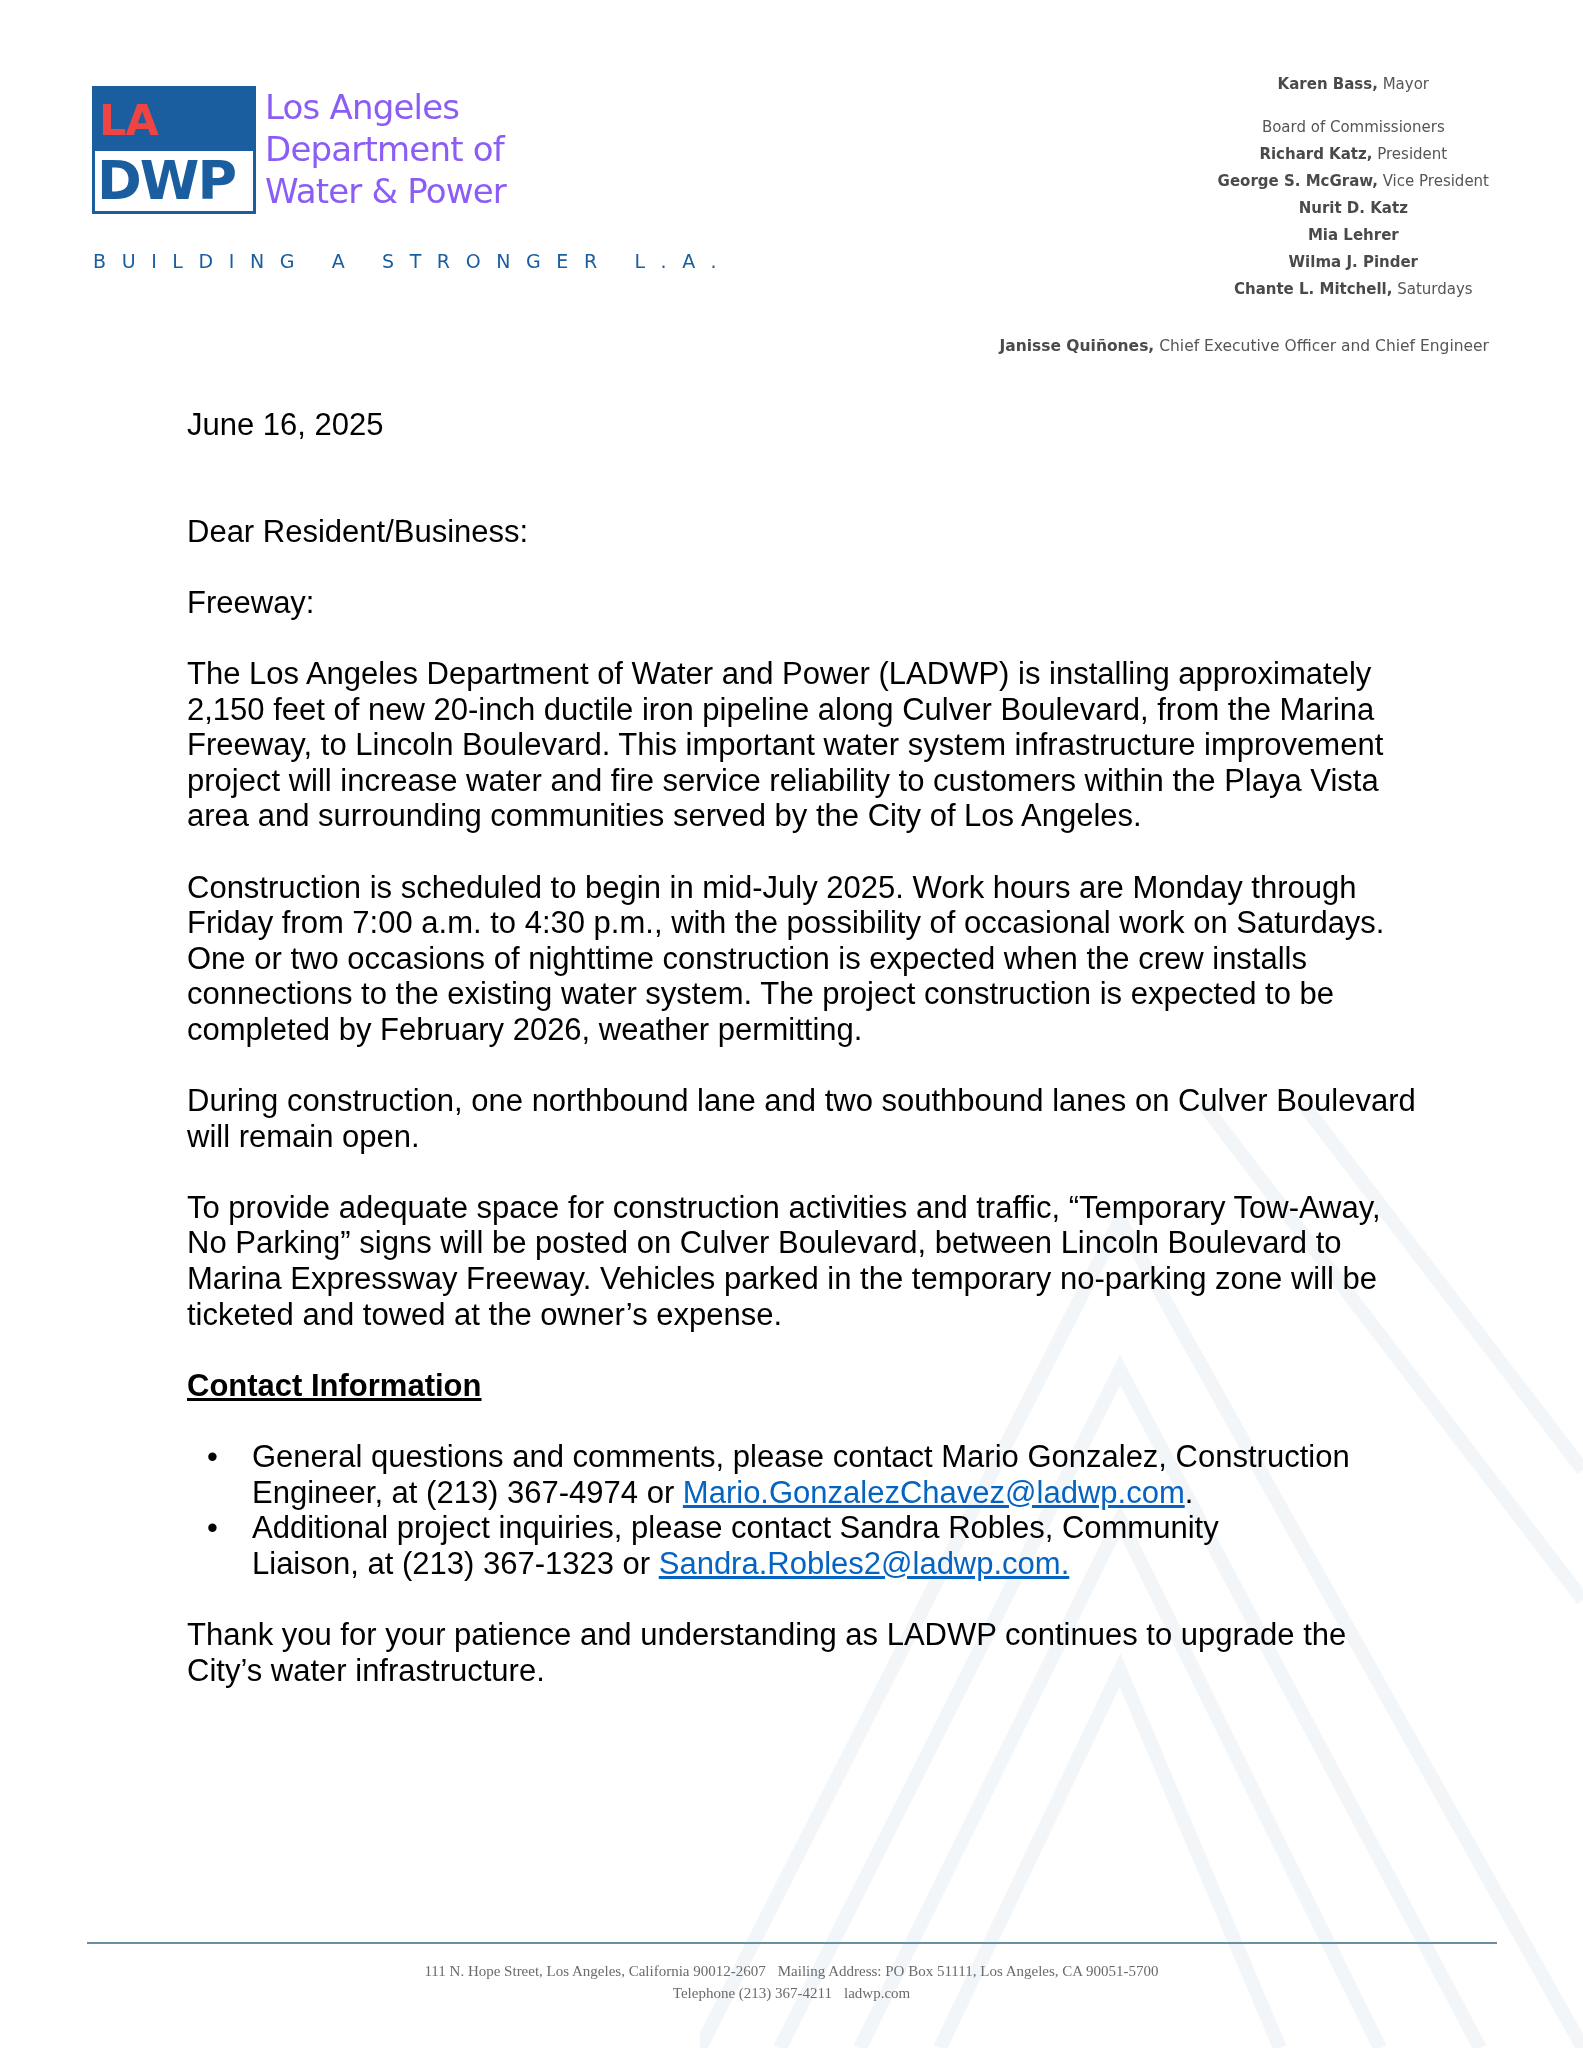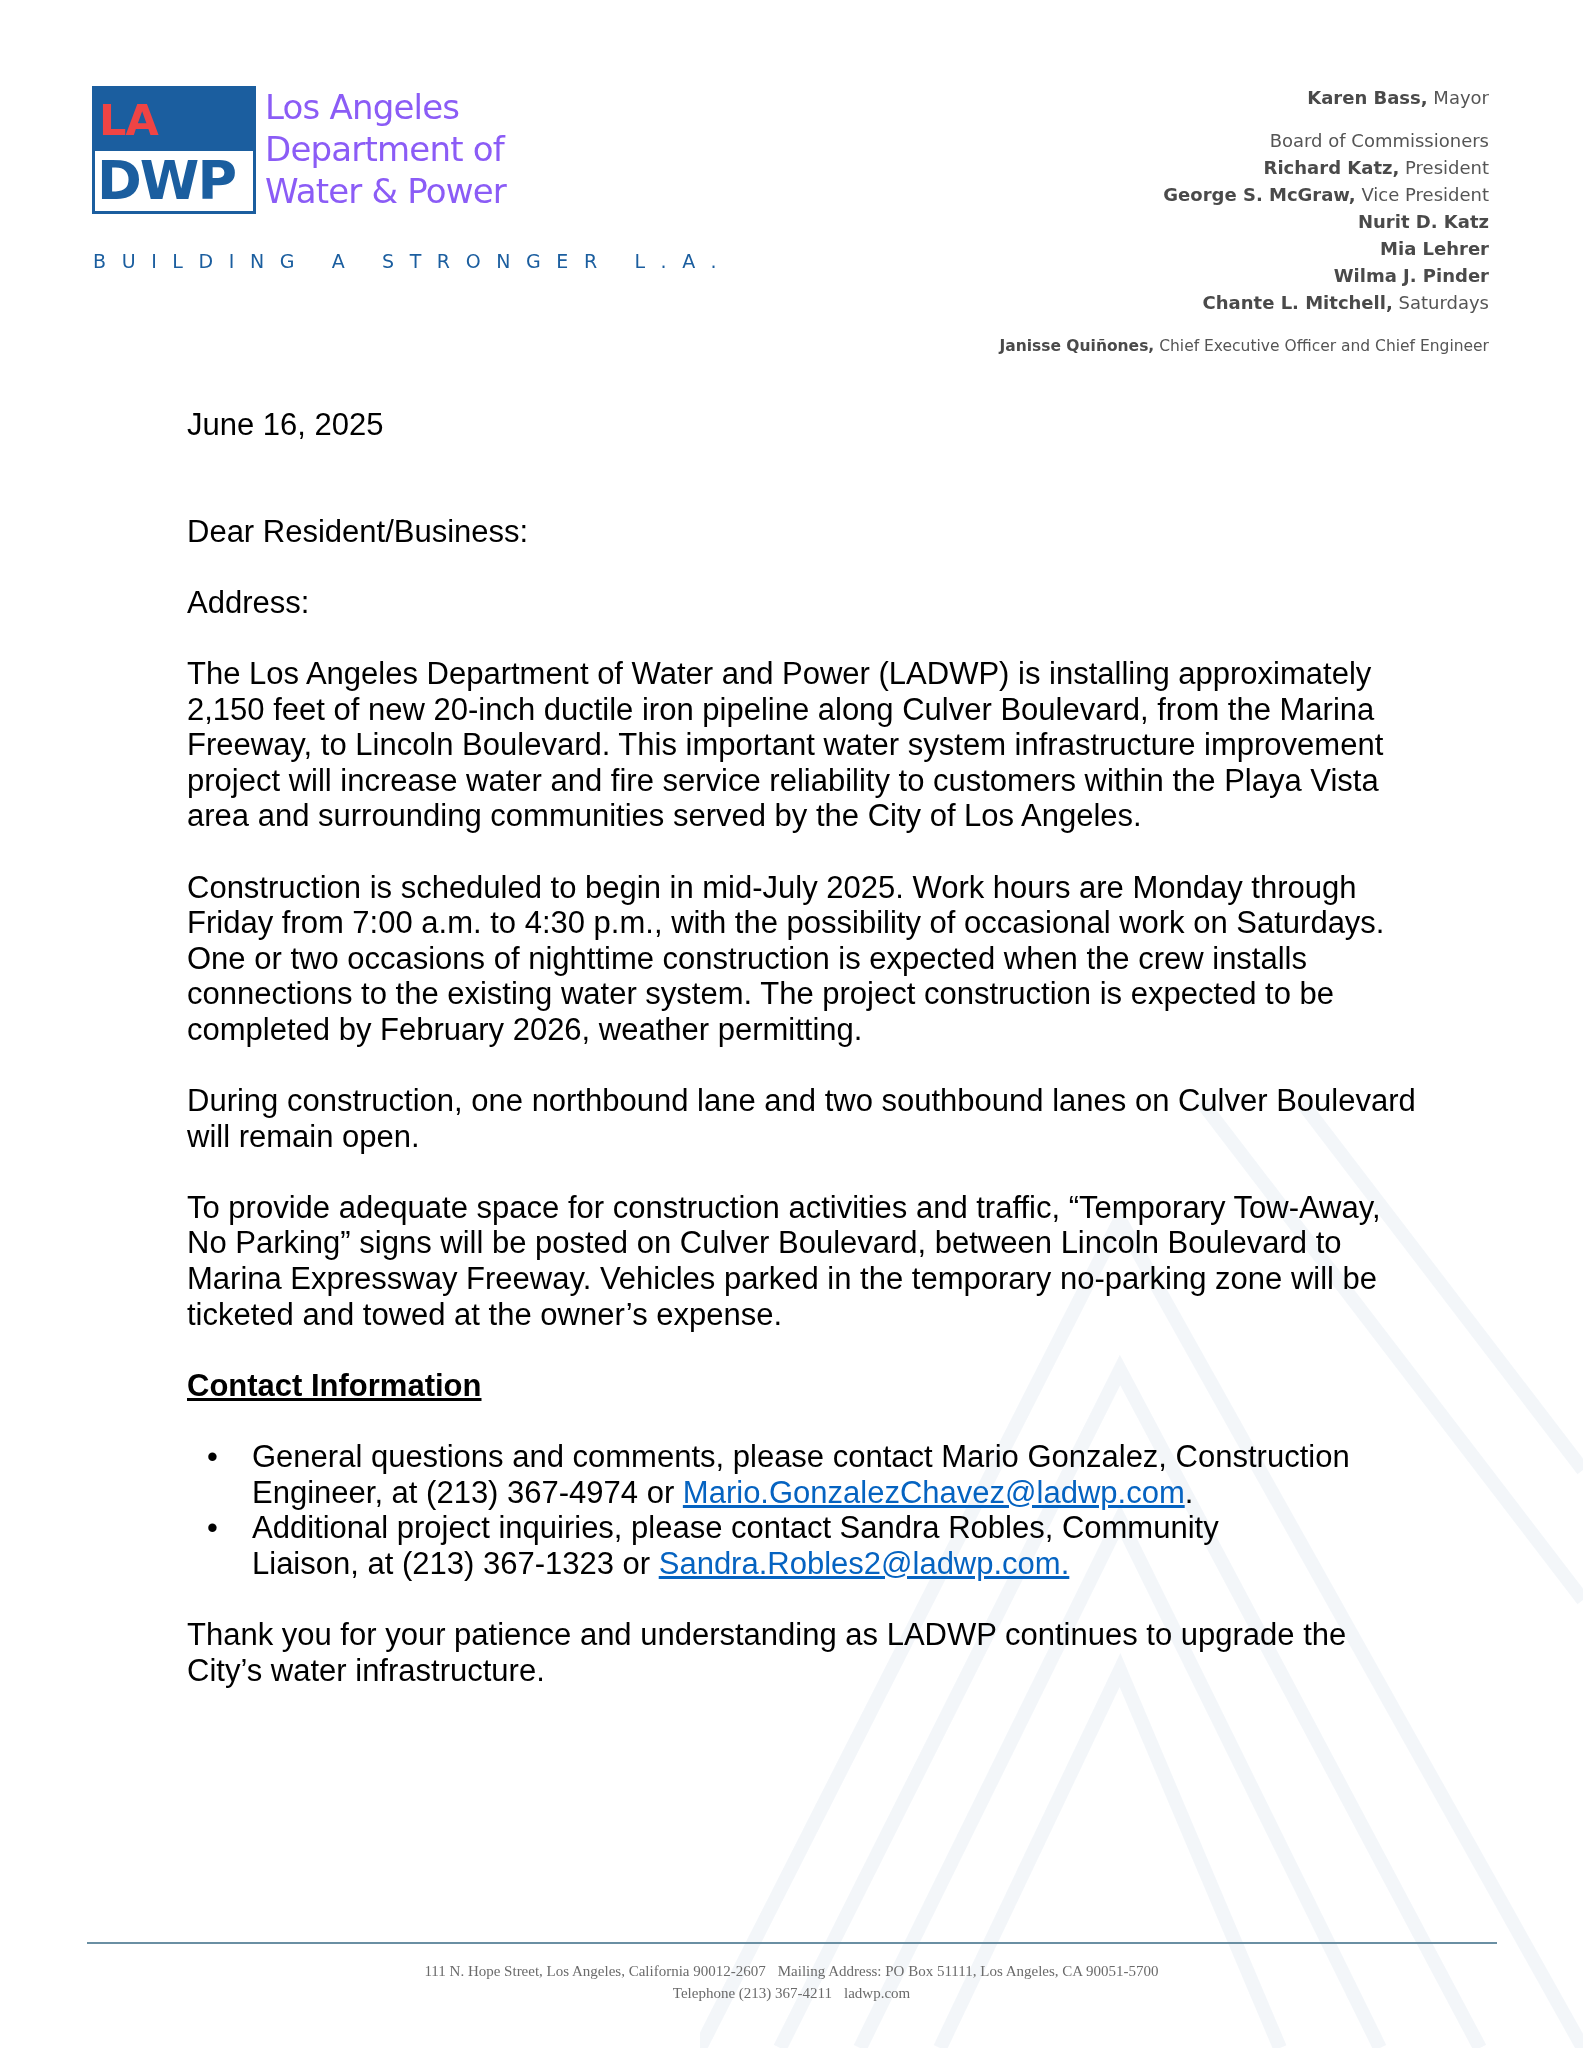--- a/index.html
+++ b/index.html
@@ -10,21 +10,21 @@
   
   .logo-box { position: absolute; left: 92px; top: 86px; width: 164px; height: 128px; border: 3px solid #1b5e9f; box-sizing: border-box; }
   .logo-top { position: absolute; left: 0; top: 0; right: 0; height: 62px; background: #1b5e9f; }
   .logo-la { position: absolute; left: 4px; top: -4px; color: #ef4444; font-family: "DejaVu Sans", sans-serif; font-weight: bold; font-size: 43px; letter-spacing: -1px; line-height: 70px; }
   .logo-dwp { position: absolute; left: 2px; top: 60px; color: #1b5e9f; font-family: "DejaVu Sans", sans-serif; font-weight: bold; font-size: 54px; letter-spacing: -2px; line-height: 64px; }
   .logotype { position: absolute; left: 265px; top: 86px; color: #8b5cf6; font-family: "DejaVu Sans", sans-serif; font-size: 34px; line-height: 42px; letter-spacing: -0.8px; }
   .logotype div { white-space: nowrap; }
   .tagline { position: absolute; left: 93px; top: 250px; color: #1b5e9f; font-family: "DejaVu Sans", sans-serif; font-size: 19px; letter-spacing: 15.6px; white-space: nowrap; }
 
   
-  .officials { position: absolute; right: 94px; top: 84px; text-align: right; color: #555; font-family: "DejaVu Sans", sans-serif; font-size: 18px; line-height: 27px; }
+  .officials { position: absolute; right: 94px; top: 71px; text-align: center; color: #555; font-family: "DejaVu Sans", sans-serif; font-size: 15px; line-height: 27px; }
   .officials .name { font-weight: bold; color: #4a4a4a; }
   .officials .line { white-space: nowrap; }
   .officials .gap { height: 16px; }
   .ceo { position: absolute; right: 94px; top: 337px; color: #555; font-family: "DejaVu Sans", sans-serif; font-size: 15.5px; white-space: nowrap; }
   .ceo .name { font-weight: bold; color: #4a4a4a; }
 
   
   .letter { position: absolute; left: 187px; top: 407px; width: 1250px; font-size: 31px; line-height: 35.6px; }
   .letter p { margin: 0; }
   .date { margin-bottom: 71px !important; }
@@ -102,21 +102,21 @@
 </div>
 <div class="ceo">
   <span class="name">Janisse Quiñones,</span>
   <span>Chief Executive Officer and Chief Engineer</span>
 </div>
 
 <div class="letter">
   <p class="date">June 16, 2025</p>
   <p class="salutation">Dear Resident/Business:</p>
   <div class="subject">
-    <span class="subject-label">Address:</span>
+    <span class="subject-label">Freeway:</span>
   </div>
 
   <p class="para">
     <span class="line">The Los Angeles Department of Water and Power (LADWP) is installing approximately</span>
     <span class="line">2,150 feet of new 20-inch ductile iron pipeline along Culver Boulevard, from the Marina</span>
     <span class="line">Freeway, to Lincoln Boulevard. This important water system infrastructure improvement</span>
     <span class="line">project will increase water and fire service reliability to customers within the Playa Vista</span>
     <span class="line">area and surrounding communities served by the City of Los Angeles.</span>
   </p>
   <p class="para">

